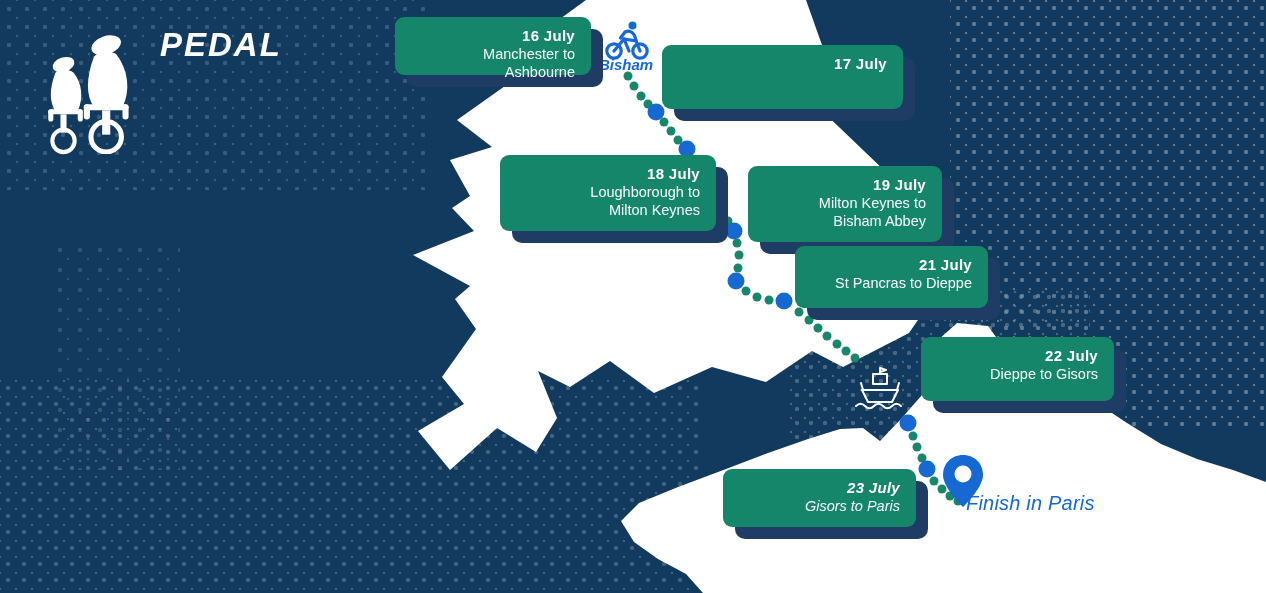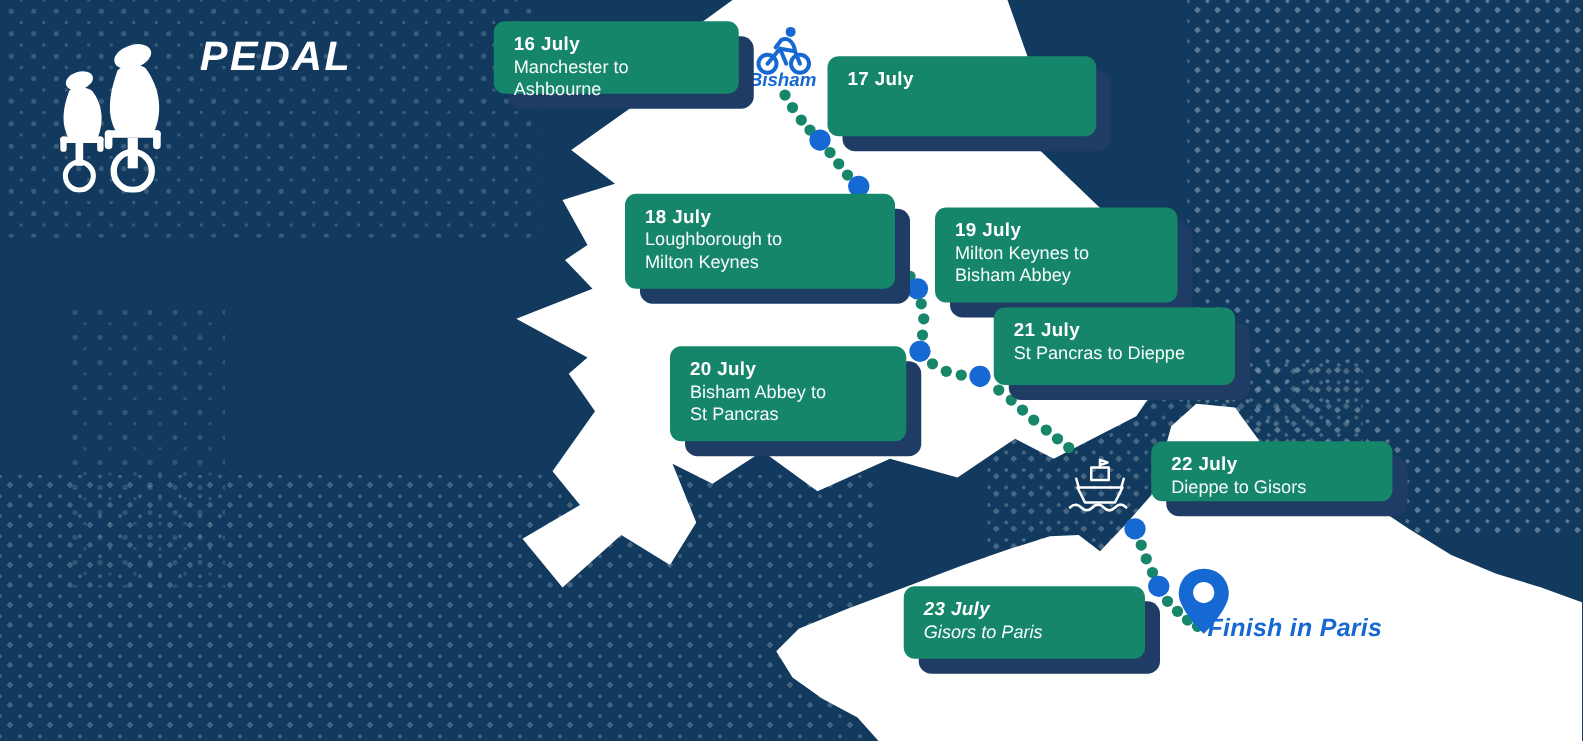--- a/index.html
+++ b/index.html
@@ -13,21 +13,21 @@
     position:absolute;pointer-events:none;
     background-image:
       radial-gradient(var(--dot,#7E95A9) 2px, transparent 2.3px),
       radial-gradient(var(--dot,#7E95A9) 1.3px, transparent 1.6px);
     background-size:16px 16px,16px 16px;
     background-position:0 0,8px 9px;
   }
   
   .layer{position:absolute;left:0;top:0;width:1266px;height:593px;}
   
-  .card{position:absolute;}
+  .card{position:absolute;text-align:right;}
   .card-shadow{
     position:absolute;left:0;top:0;right:0;bottom:0;
     transform:translate(12px,12px);
     background:var(--shadow,#1E3C64);border-radius:10px;
   }
   .card-face{
     position:absolute;left:0;top:0;right:0;bottom:0;
     background:var(--green,#16866B);border-radius:9px;
     padding:10px 16px;box-sizing:border-box;color:#fff;
   }
@@ -41,21 +41,21 @@
   .logo-for{font-size:15px;font-weight:800;font-style:italic;letter-spacing:1px;margin:0 4px 7px 2px;}
   .logo-paris{font-size:40px;font-weight:800;font-style:italic;letter-spacing:1px;line-height:1;display:flex;align-items:flex-end;}
   .tower{display:inline-block;margin:0 -1px -1px -2px;transform:skewX(-8deg);}
   
   .start-label{
     position:absolute;left:598px;top:56px;width:56px;text-align:center;
     color:var(--blue,#1668D2);font-size:15px;font-weight:800;font-style:italic;
   }
   .finish-label{
     position:absolute;left:966px;top:492px;
-    color:var(--blue,#1668D2);font-size:20px;font-weight:700;font-style:italic;letter-spacing:.2px;
+    color:var(--blue,#1668D2);font-size:20px;font-weight:400;font-style:italic;letter-spacing:.2px;
   }
   .icon-abs{position:absolute;}
 </style>
 </head>
 <body>
 
 <div class="canvas">
 
   <div class="dots" style="left:950px;top:0;width:316px;height:430px;opacity:.7;"></div>
   <div class="dots" style="left:0;top:0;width:430px;height:190px;opacity:.38;background-size:18px 18px,18px 18px;"></div>
@@ -171,21 +171,21 @@
   <div class="finish-label">Finish in Paris</div>
 
   <div class="layer" id="cards-layer">
       <div class="card" style="left: 395px; top: 17px; width: 196px; height: 58px;">
         <div class="card-shadow"></div>
         <div class="card-face">
           <div class="card-date">16 July</div>
           <div class="card-route">Manchester to Ashbourne</div>
         </div>
       </div>
-      <div class="card" style="left: 662px; top: 45px; width: 215px; height: 64px;">
+      <div class="card" style="left: 662px; top: 45px; width: 241px; height: 64px;">
         <div class="card-shadow"></div>
         <div class="card-face">
           <div class="card-date">17 July</div>
         </div>
       </div>
       <div class="card" style="left: 500px; top: 155px; width: 216px; height: 76px;">
         <div class="card-shadow"></div>
         <div class="card-face">
           <div class="card-date">18 July</div>
           <div class="card-route">Loughborough to
@@ -193,36 +193,28 @@
         </div>
       </div>
       <div class="card" style="left: 748px; top: 166px; width: 194px; height: 76px;">
         <div class="card-shadow"></div>
         <div class="card-face">
           <div class="card-date">19 July</div>
           <div class="card-route">Milton Keynes to
 Bisham Abbey</div>
         </div>
       </div>
-      <div class="card" style="left: 536px; top: 277px; width: 189px; height: 76px;">
-        <div class="card-shadow"></div>
-        <div class="card-face">
-          <div class="card-date">20 July</div>
-          <div class="card-route">Bisham Abbey to
-St Pancras</div>
-        </div>
-      </div>
       <div class="card" style="left: 795px; top: 246px; width: 193px; height: 62px;">
         <div class="card-shadow"></div>
         <div class="card-face">
           <div class="card-date">21 July</div>
           <div class="card-route">St Pancras to Dieppe</div>
         </div>
       </div>
-      <div class="card" style="left: 921px; top: 353px; width: 193px; height: 48px; border-radius: 18px;">
+      <div class="card" style="left: 921px; top: 337px; width: 193px; height: 64px; border-radius: 18px;">
         <div class="card-shadow"></div>
         <div class="card-face">
           <div class="card-date">22 July</div>
           <div class="card-route">Dieppe to Gisors</div>
         </div>
       </div>
       <div class="card" style="left: 723px; top: 469px; width: 193px; height: 58px; font-style: italic;">
         <div class="card-shadow"></div>
         <div class="card-face">
           <div class="card-date">23 July</div>

